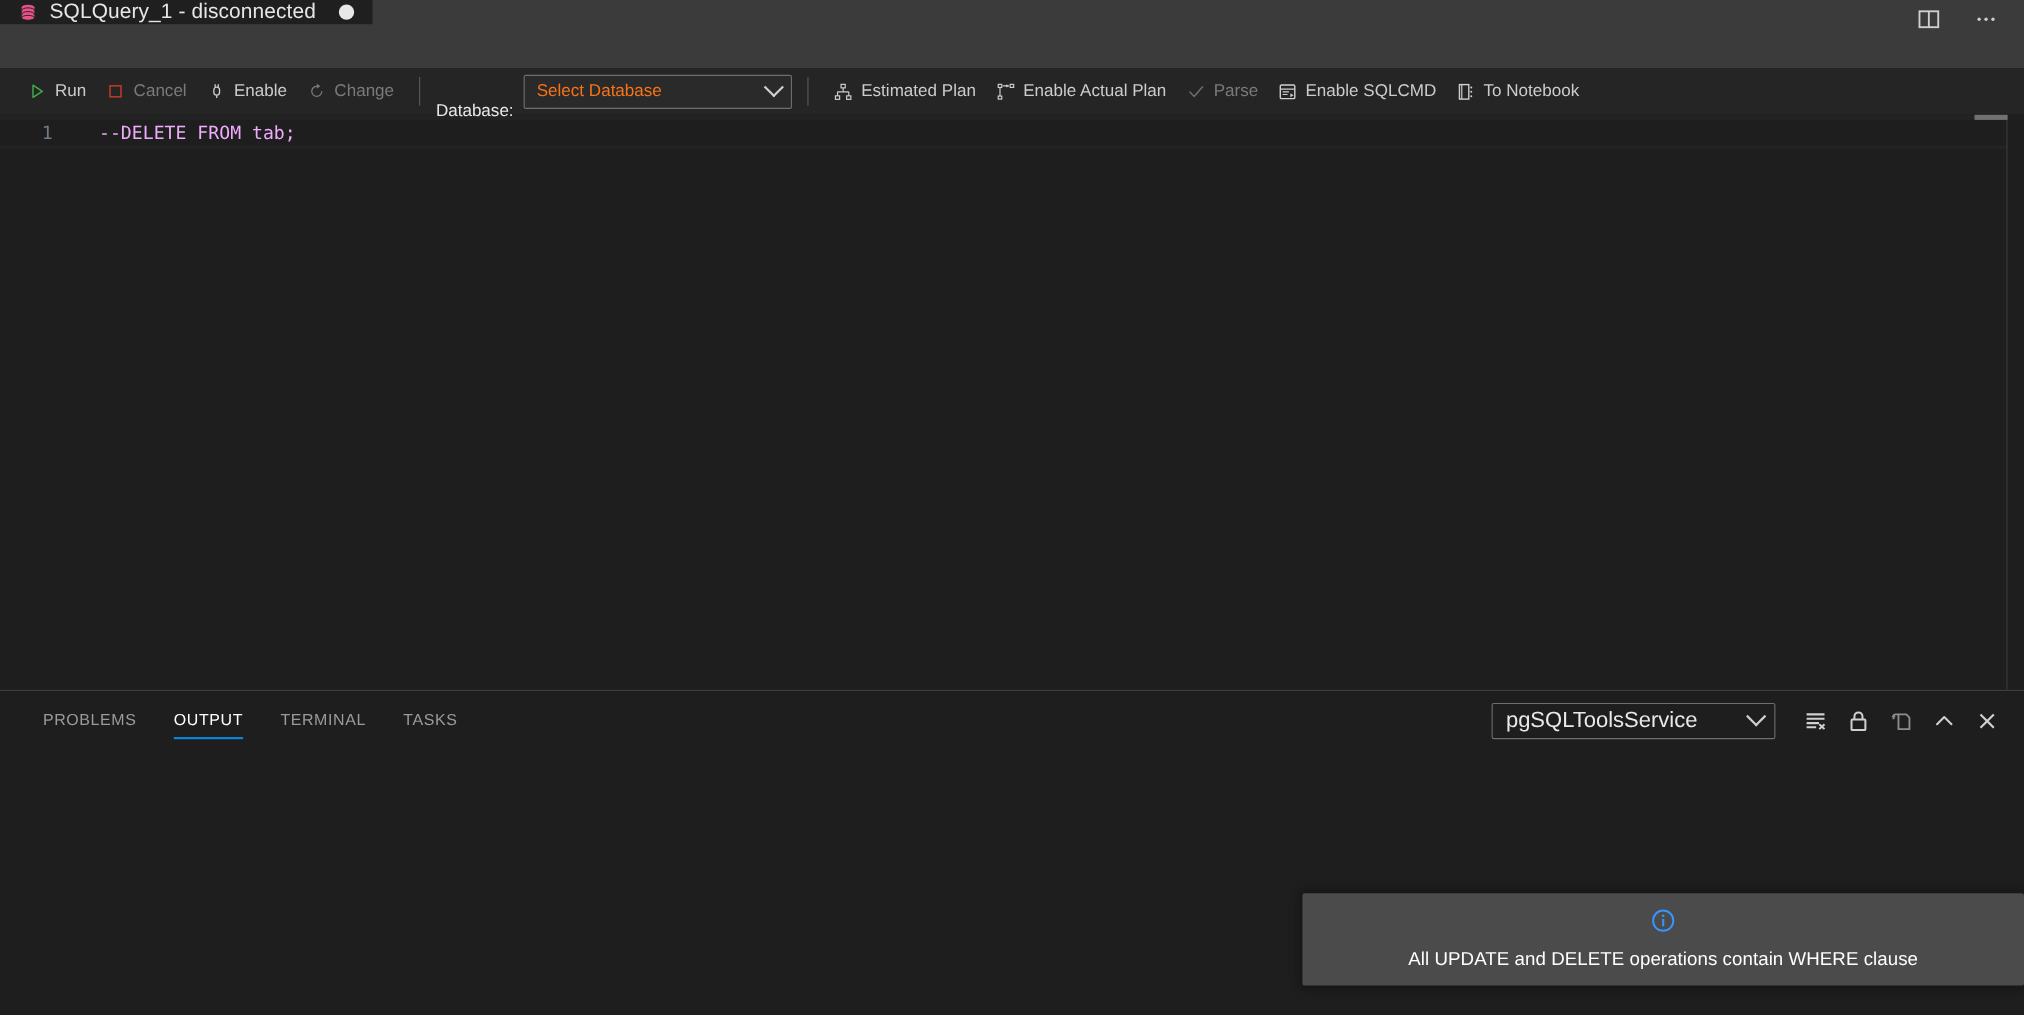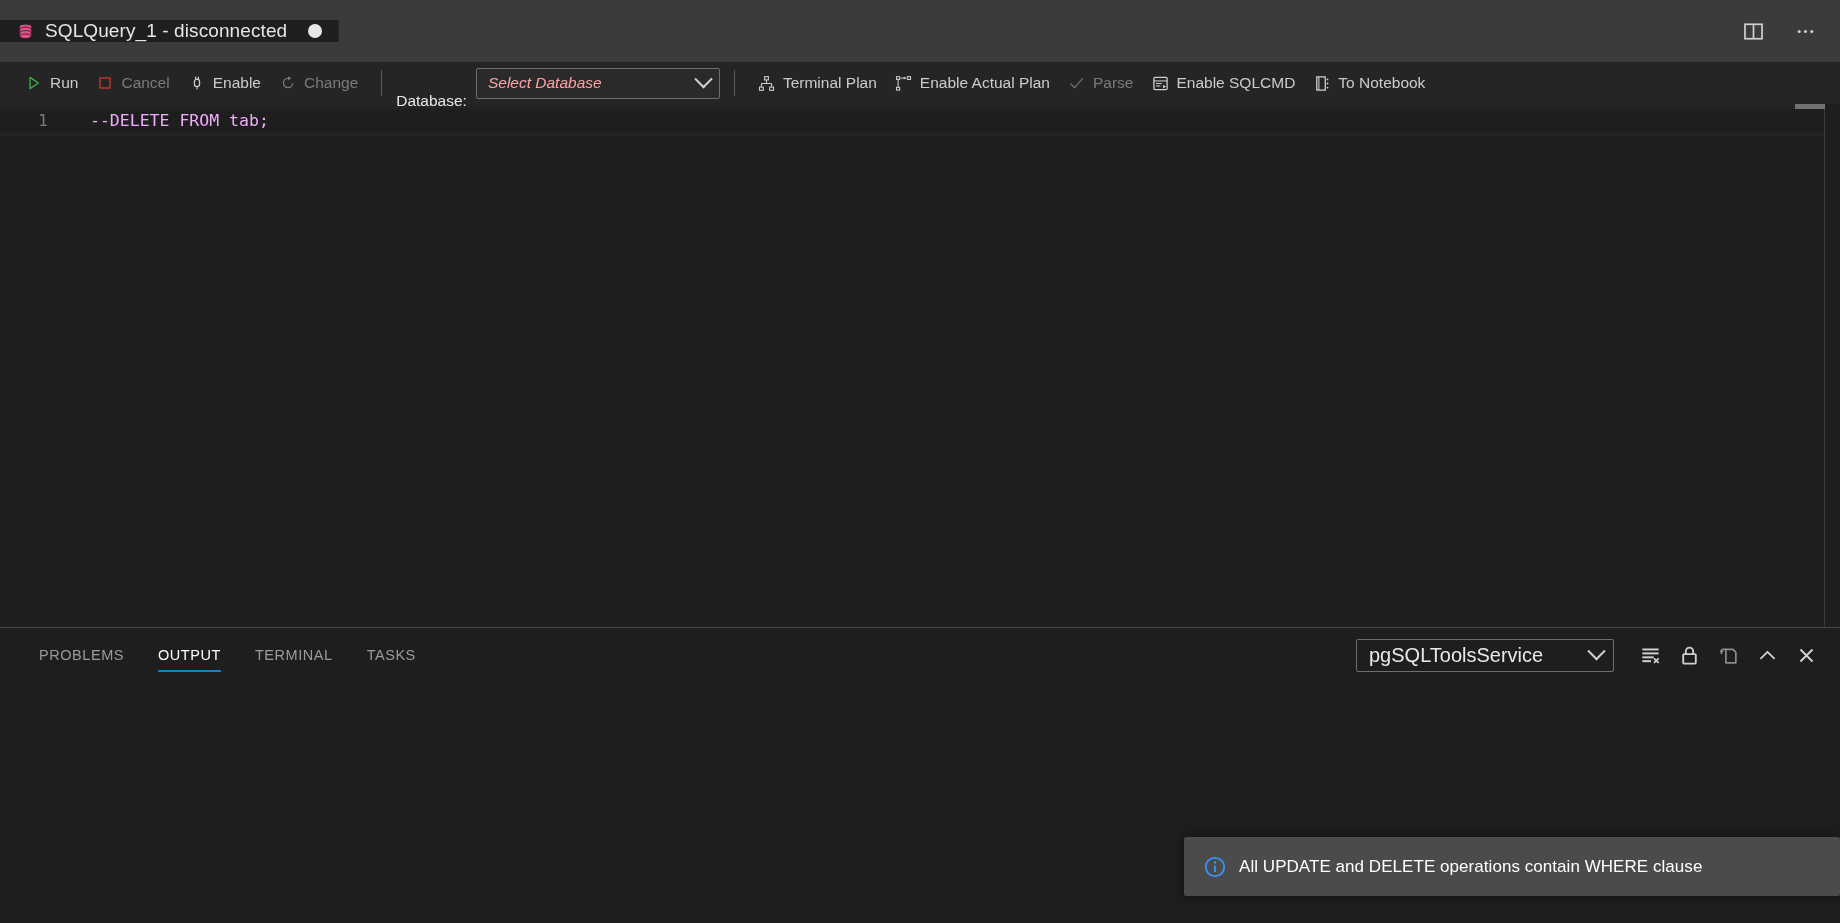--- a/index.html
+++ b/index.html
@@ -22,21 +22,21 @@
     display: flex;
     flex-direction: column;
     background: #1e1e1e;
   }
 
   
   .tabbar {
     height: 62px;
     background: #3b3b3b;
     display: flex;
-    align-items: center;
+    align-items: flex-start;
     flex: 0 0 62px;
     position: relative;
   }
   .tab {
     display: flex;
     align-items: center;
     gap: 11px;
     padding: 0 16px 0 17px;
     background: #1f1f1f;
     min-width: 300px;
@@ -128,21 +128,21 @@
     height: 31px;
     background: #2a2a2b;
     border: 1px solid #6e6e6e;
     display: flex;
     align-items: center;
     justify-content: space-between;
     padding: 0 9px 0 11px;
     cursor: pointer;
     border-radius: 2px;
   }
-  .db-select .val { color: #fca5a5; font-size: 15.5px; font-style: italic; }
+  .db-select .val { color: #f97316; font-size: 15.5px; }
   .chev {
     display: inline-block;
     width: 13px; height: 13px;
     border-right: 2px solid #cfcfcf;
     border-bottom: 2px solid #cfcfcf;
     transform: rotate(45deg) translate(-3px,-3px);
   }
 
   
   .editor-wrap {
@@ -285,20 +285,21 @@
     bottom: 27px;
     width: 656px;
     min-height: 59px;
     background: #4b4b4b;
     display: flex;
     align-items: center;
     gap: 13px;
     padding: 14px 20px 14px 20px;
     box-shadow: 0 0 10px 2px rgba(0,0,0,.36);
     border-radius: 2px;
+    flex-direction: column;
   }
   .toast-icon { flex: 0 0 22px; width: 22px; height: 22px; display:flex; align-items:center; justify-content:center; }
   .toast-msg {
     font-size: 17px;
     color: #ffffff;
     line-height: 1.25;
     letter-spacing: .05px;
   }
 </style>
 </head>
@@ -401,21 +402,21 @@
         <svg viewBox="0 0 16 16" width="17" height="17" aria-hidden="true">
           <rect x="6.2" y="1.6" width="3.6" height="3" fill="none" stroke="#cfcfcf" stroke-width="1"></rect>
           <rect x="1.4" y="11.4" width="3.6" height="3" fill="none" stroke="#cfcfcf" stroke-width="1"></rect>
           <rect x="11" y="11.4" width="3.6" height="3" fill="none" stroke="#cfcfcf" stroke-width="1"></rect>
           <line x1="8" y1="4.6" x2="8" y2="8" stroke="#cfcfcf" stroke-width="1"></line>
           <line x1="3.2" y1="8" x2="12.8" y2="8" stroke="#cfcfcf" stroke-width="1"></line>
           <line x1="3.2" y1="8" x2="3.2" y2="11.4" stroke="#cfcfcf" stroke-width="1"></line>
           <line x1="12.8" y1="8" x2="12.8" y2="11.4" stroke="#cfcfcf" stroke-width="1"></line>
         </svg>
       </span>
-      <span class="lbl">Terminal Plan</span>
+      <span class="lbl">Estimated Plan</span>
     </div>
 
     <div class="tb-item">
       <span class="tb-ico">
         <svg viewBox="0 0 16 16" width="17" height="17" aria-hidden="true">
           <rect x="1.4" y="1.6" width="3" height="2.6" fill="none" stroke="#cfcfcf" stroke-width="1"></rect>
           <rect x="11.6" y="1.6" width="3" height="2.6" fill="none" stroke="#cfcfcf" stroke-width="1"></rect>
           <rect x="1.4" y="11.6" width="3" height="2.6" fill="none" stroke="#cfcfcf" stroke-width="1"></rect>
           <line x1="2.9" y1="4.2" x2="2.9" y2="11.6" stroke="#cfcfcf" stroke-width="1"></line>
           <line x1="5.2" y1="2.9" x2="10.4" y2="2.9" stroke="#cfcfcf" stroke-width="1"></line>

